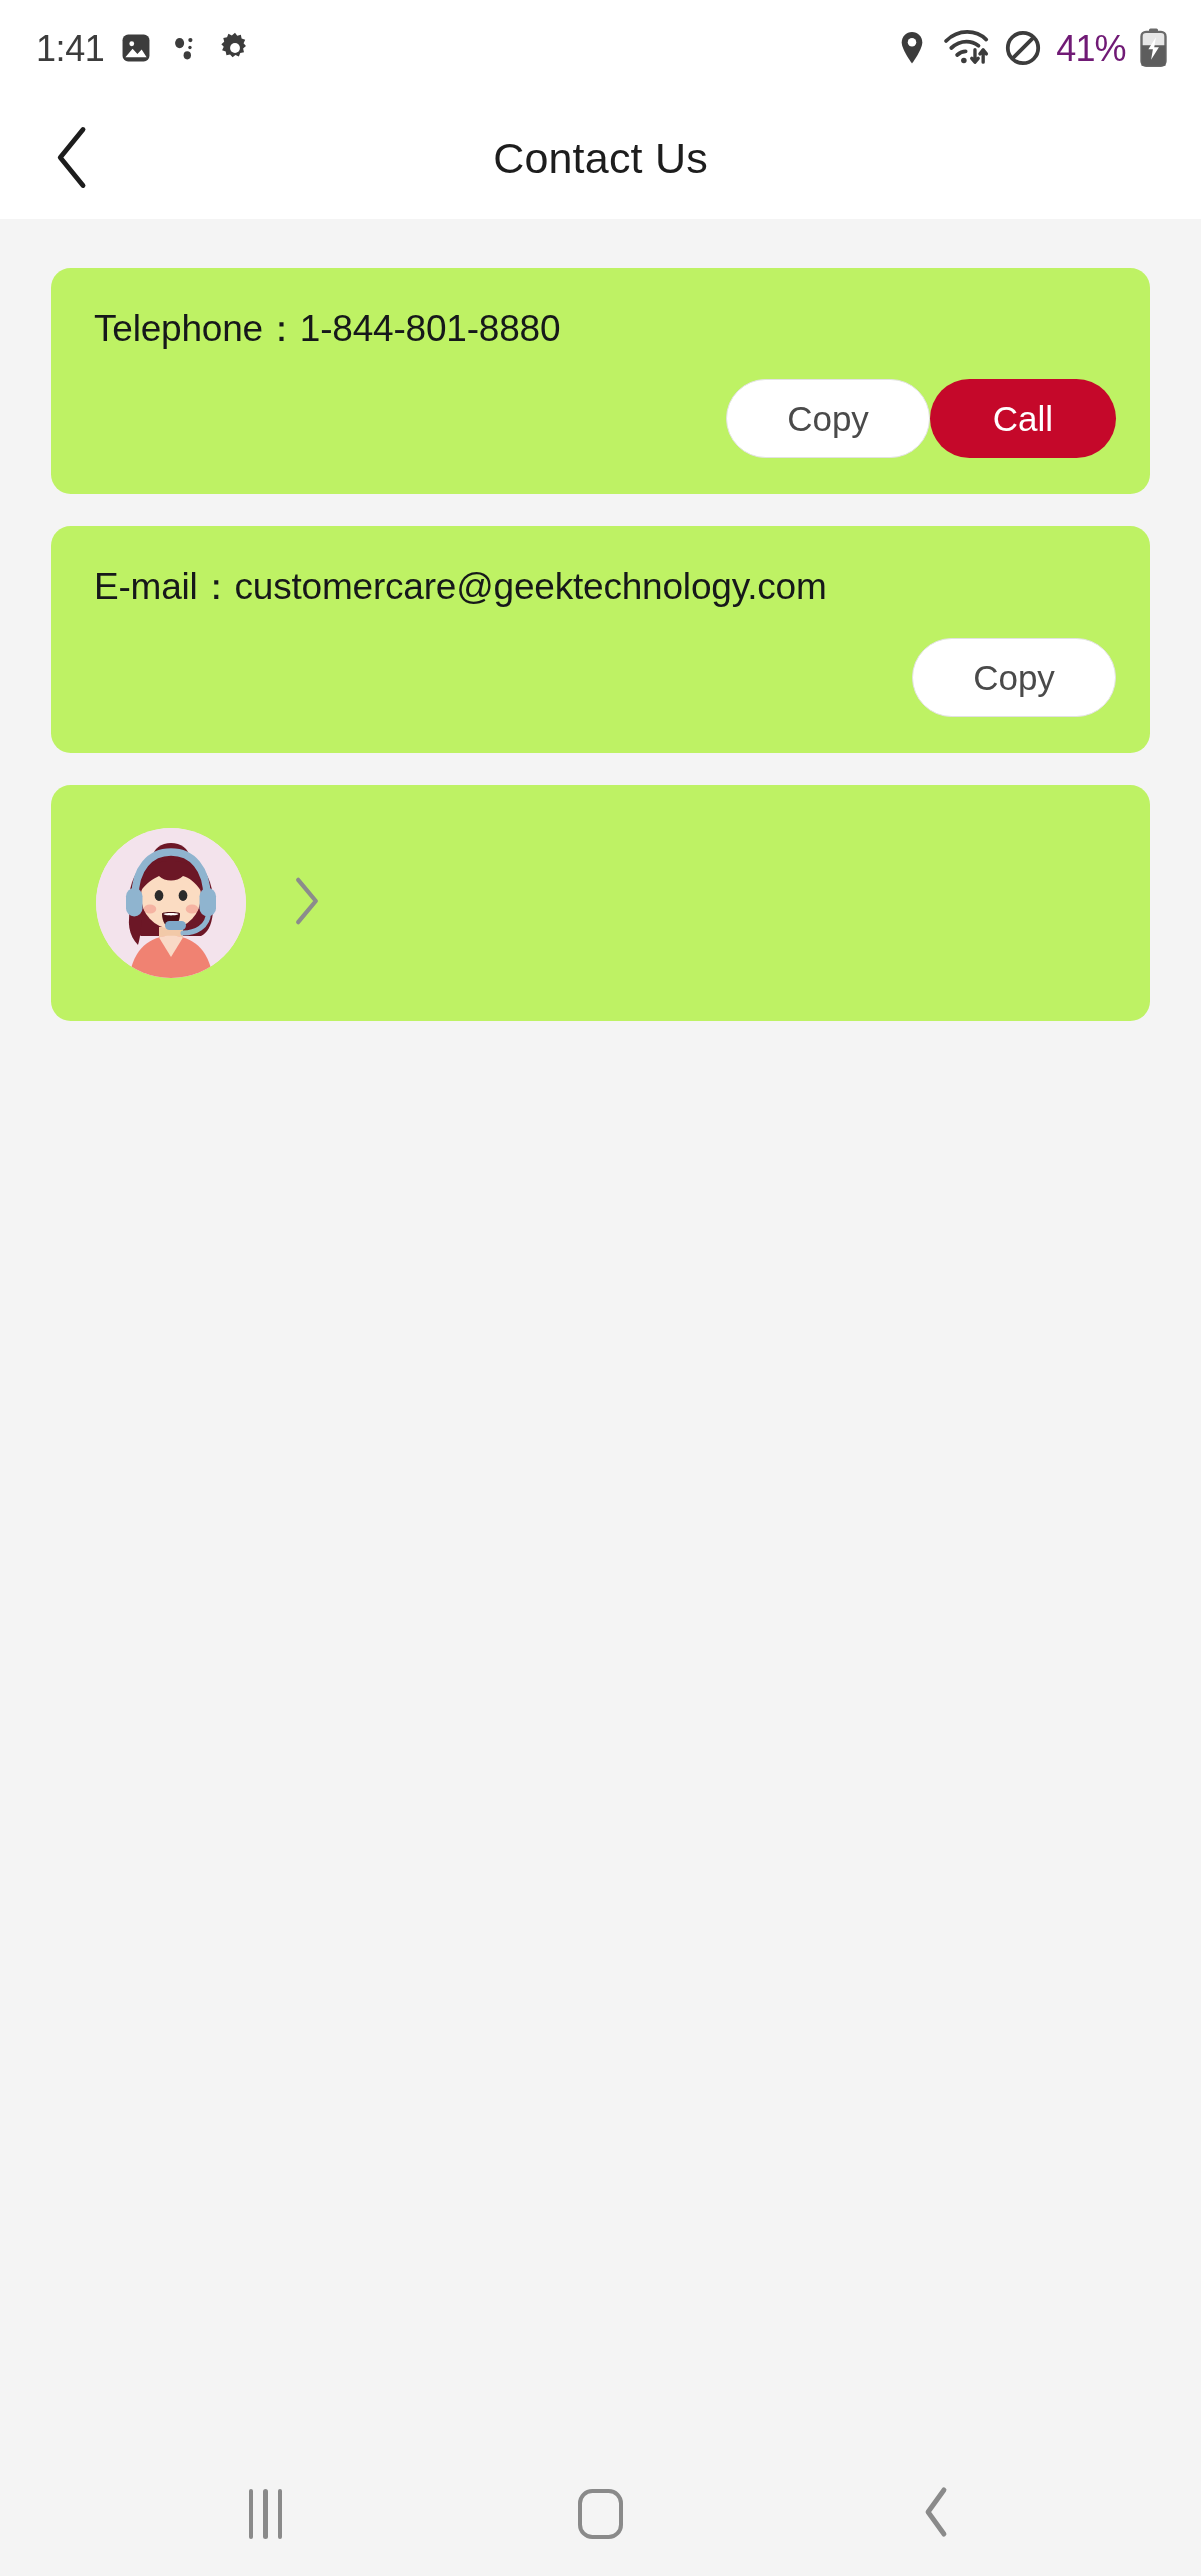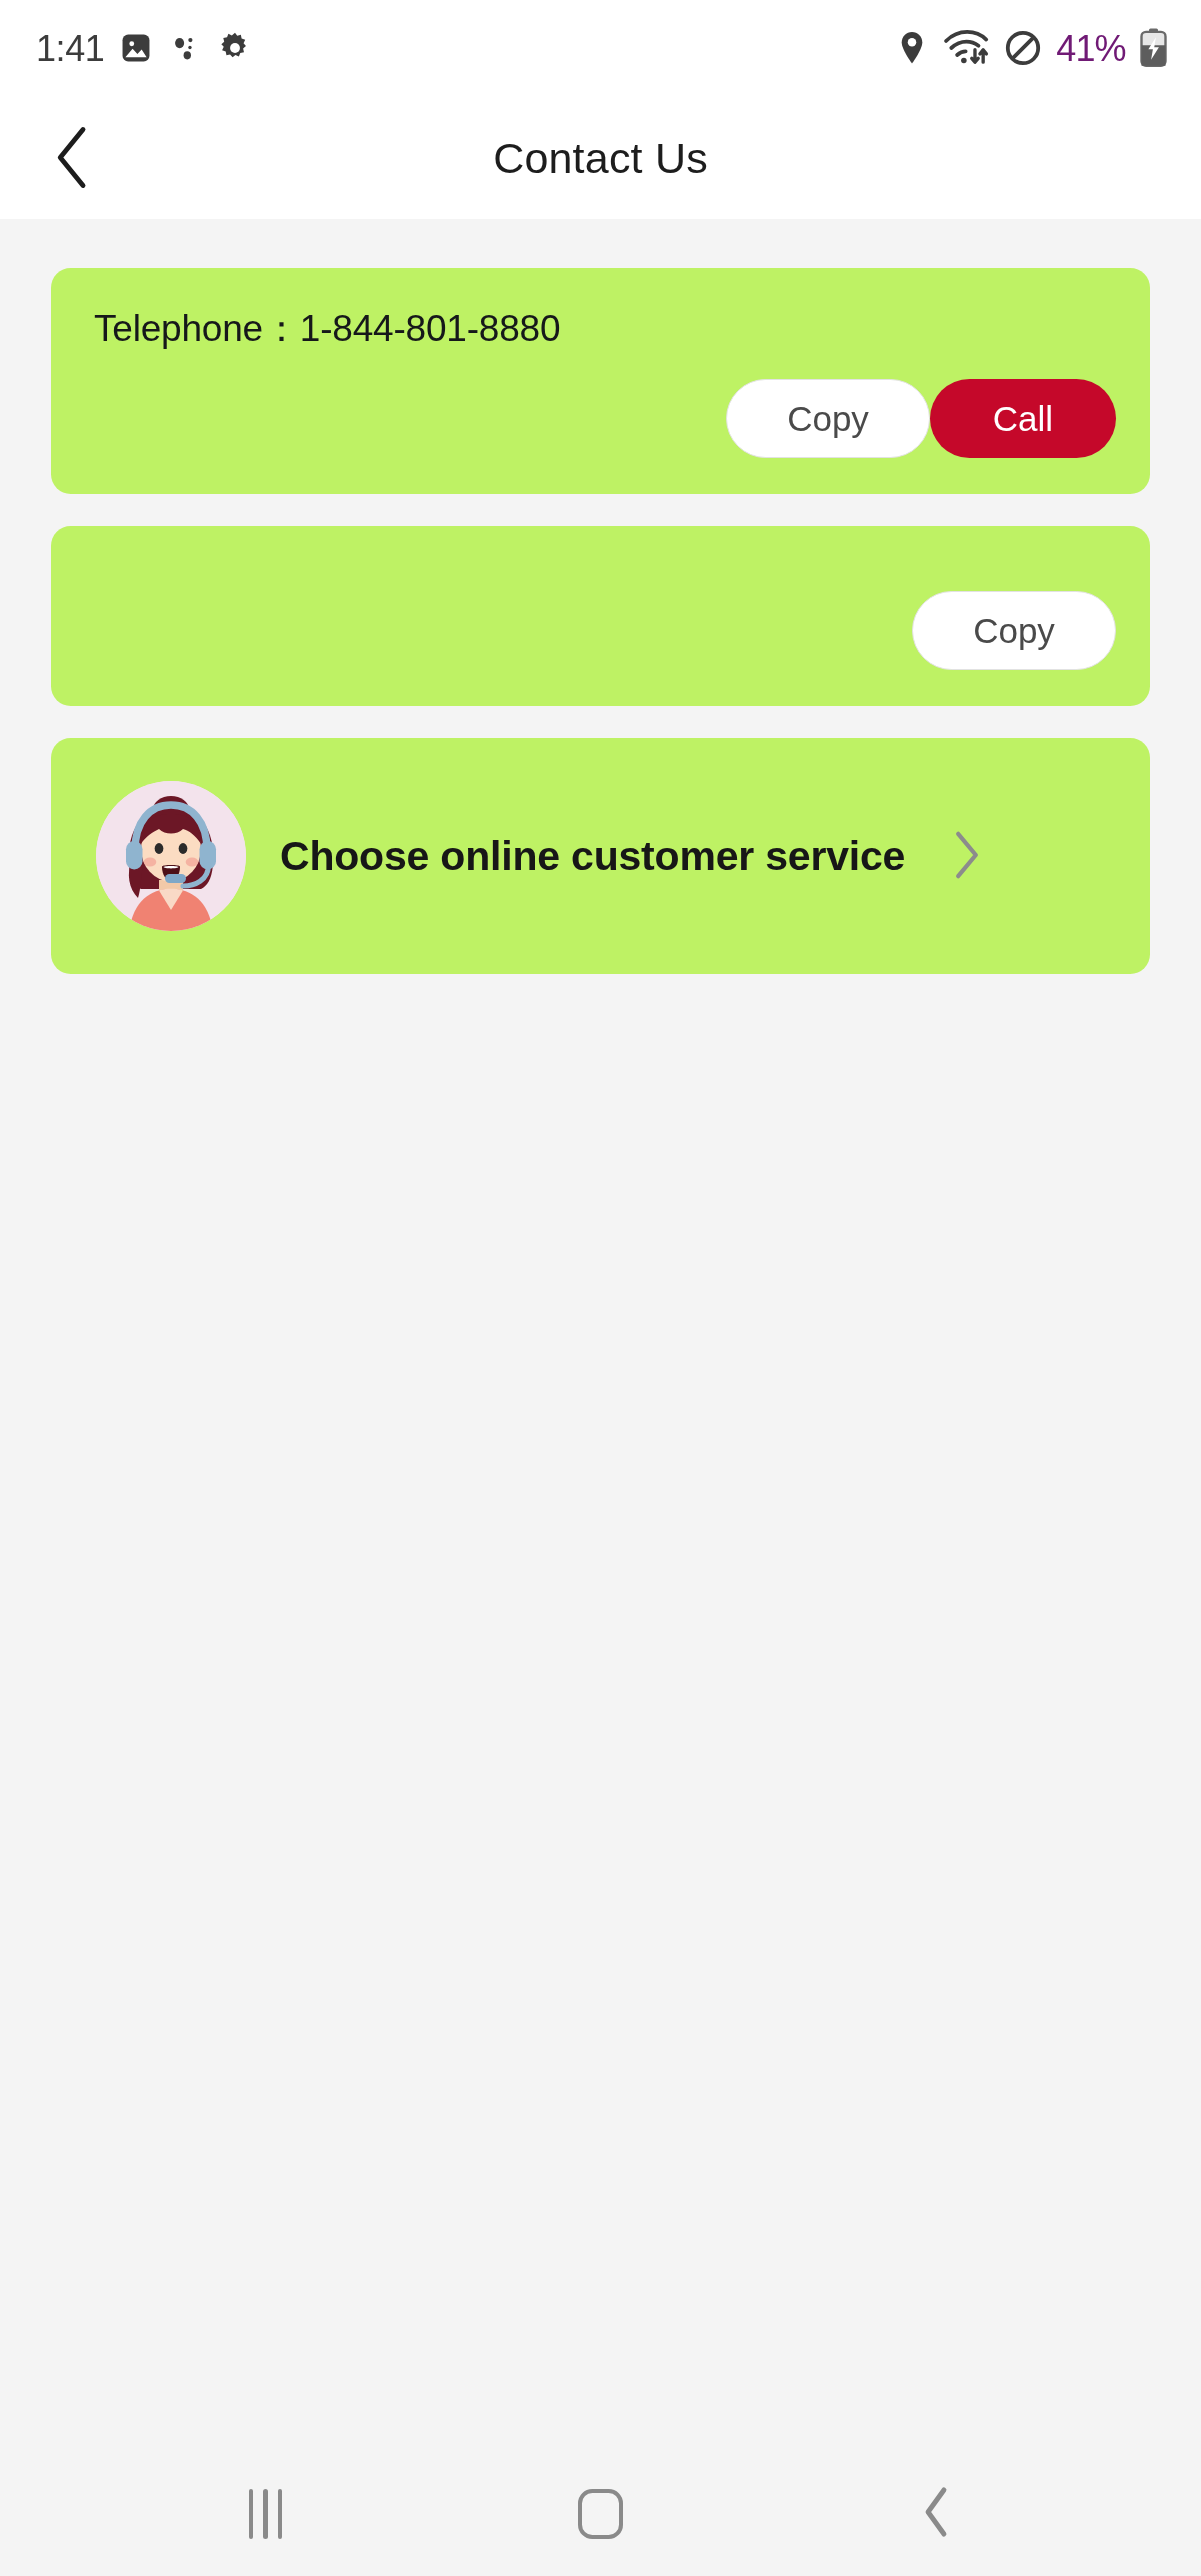--- a/index.html
+++ b/index.html
@@ -313,20 +313,23 @@
       <div class="contact-line">
         <span class="contact-label">Telephone：</span><span class="contact-value">1-844-801-8880</span>
       </div>
       <div class="btn-row">
         <button class="btn btn-ghost">Copy</button>
         <button class="btn btn-primary">Call</button>
       </div>
     </div>
 
     <div class="card contact-card">
+      <div class="contact-line">
+        <span class="contact-label">E-mail：</span><span class="contact-value">customercare@geektechnology.com</span>
+      </div>
       <div class="btn-row">
         <button class="btn btn-ghost">Copy</button>
       </div>
     </div>
 
     <div class="card service-card">
       <div class="avatar">
         <svg width="150" height="150" viewBox="0 0 100 100">
           <circle cx="50" cy="50" r="50" fill="#f3e3ec"></circle>
 
@@ -357,21 +360,20 @@
 
           <path d="M26 46 C26 27 36 16 50 16 C64 16 74 27 74 46" stroke="#8fb4cf" stroke-width="5" fill="none" stroke-linecap="round"></path>
 
           <rect x="20" y="40" width="11" height="19" rx="5.5" fill="#8fb4cf"></rect>
           <rect x="69" y="40" width="11" height="19" rx="5.5" fill="#8fb4cf"></rect>
 
           <path d="M75 56 C75 66 66 70 58 70" stroke="#8fb4cf" stroke-width="3.4" fill="none" stroke-linecap="round"></path>
           <rect x="46" y="62" width="14" height="6" rx="3" fill="#7fa8c8"></rect>
         </svg>
       </div>
-      <div class="service-text">Choose online customer service</div>
       <div class="chevron-right-wrap">
         <span>
           <svg width="30" height="50" viewBox="0 0 17 28">
             <path d="M3.5 2 L13.5 14 L3.5 26" stroke="#8c8c8c" stroke-width="2.4" fill="none" stroke-linecap="round" stroke-linejoin="round"></path>
           </svg>
         </span>
       </div>
     </div>
 
   </div>

